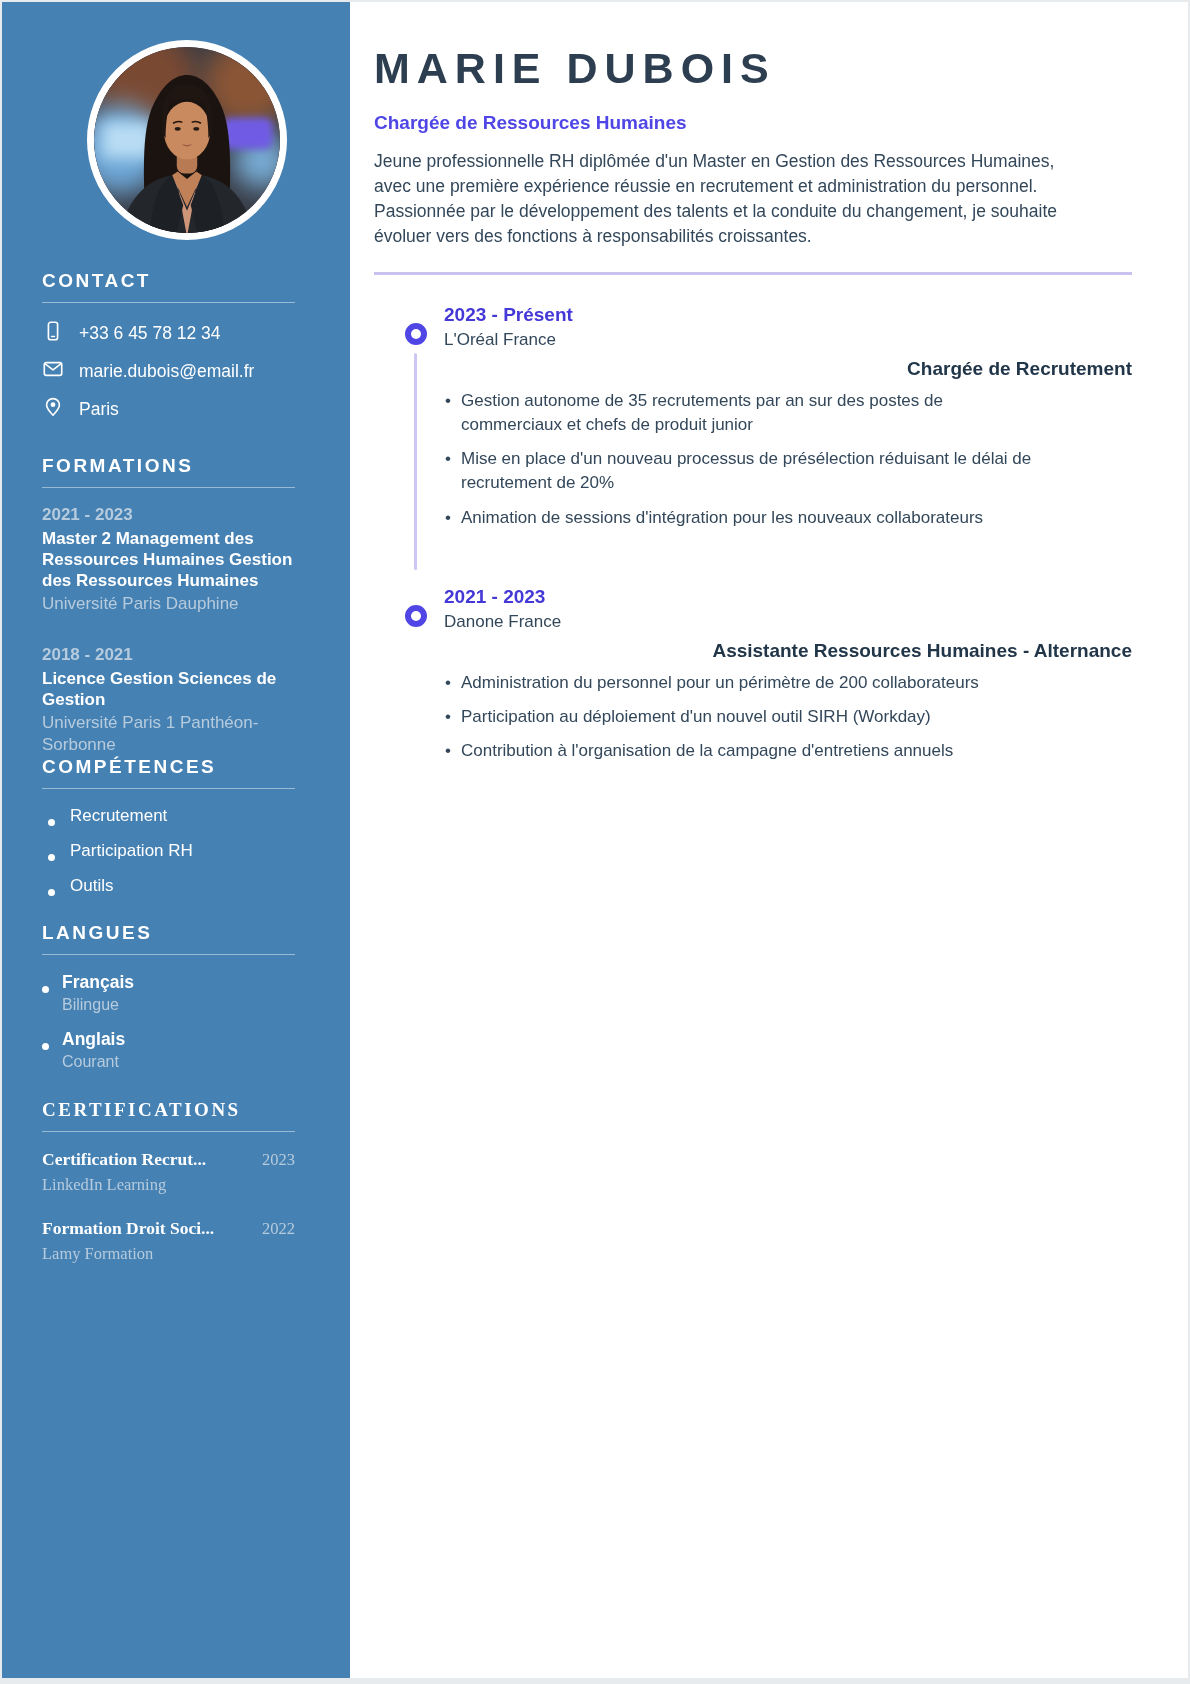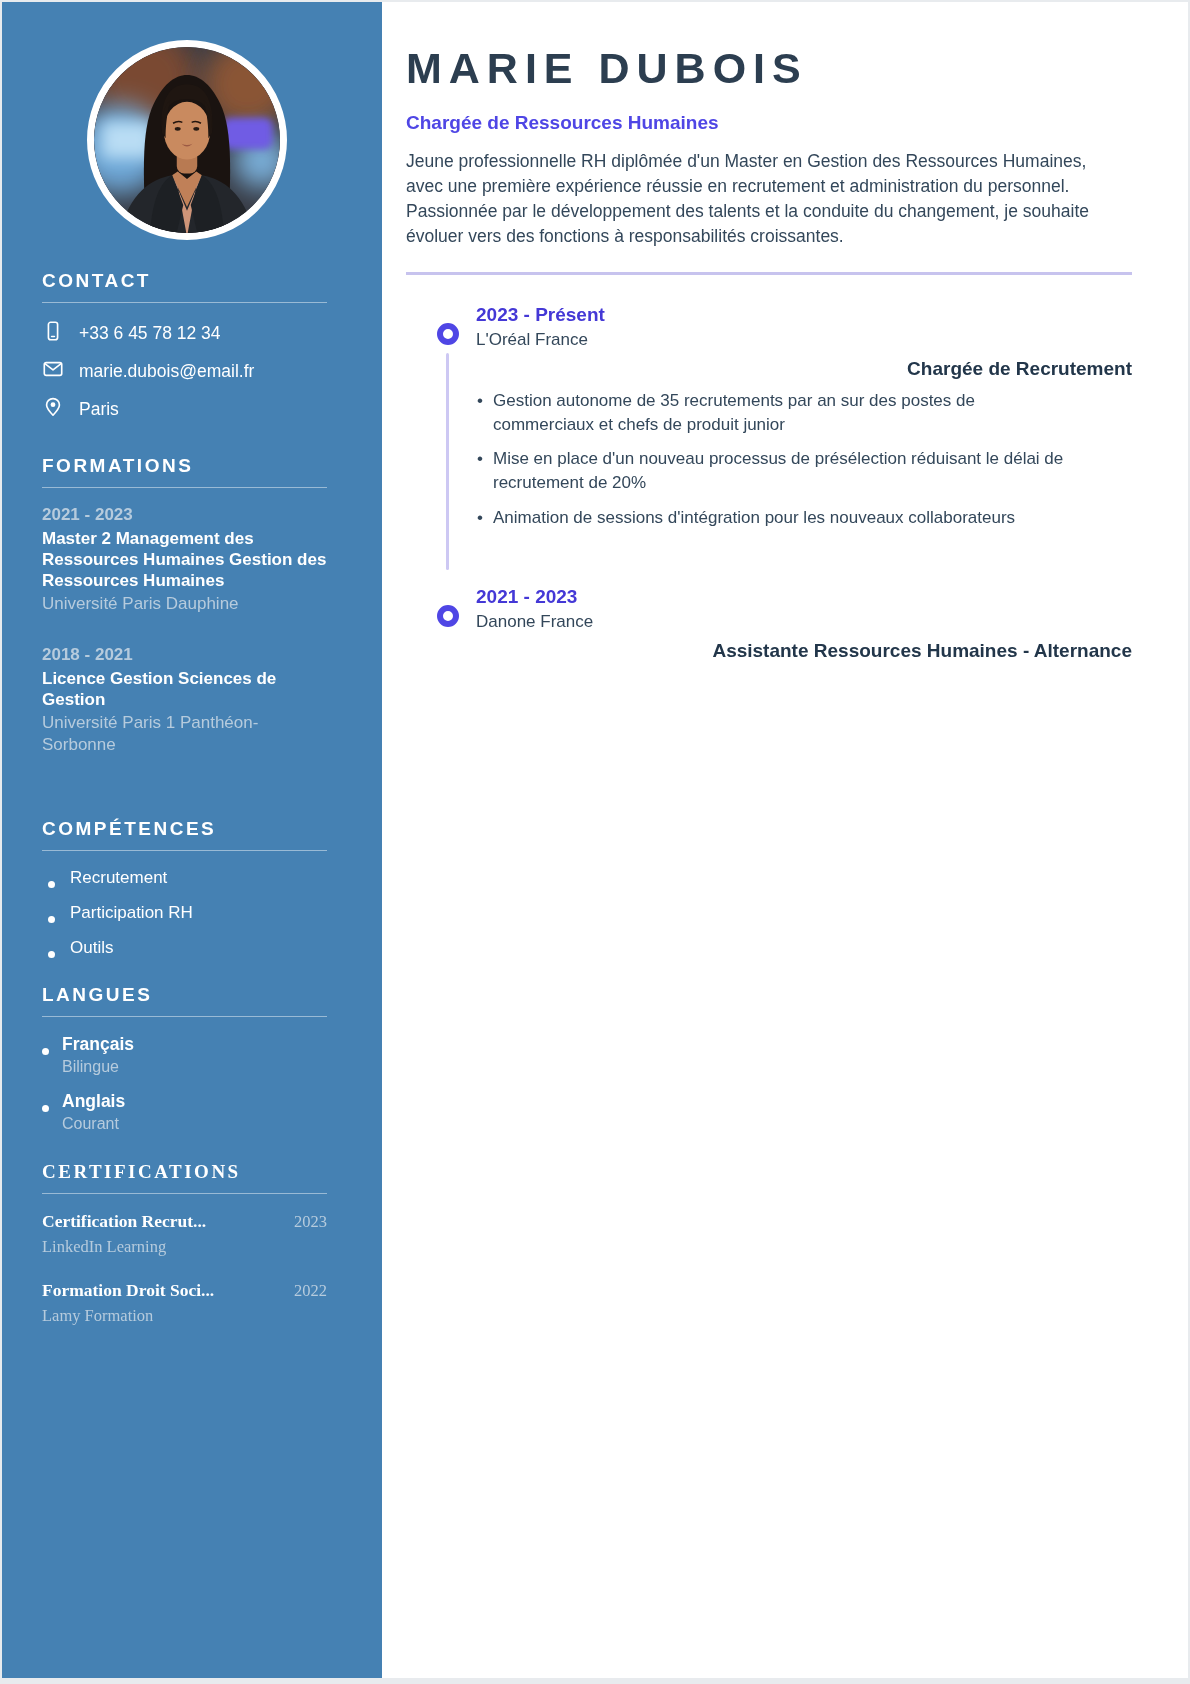--- a/index.html
+++ b/index.html
@@ -12,21 +12,21 @@
   .page {
     width:1186px; height:1676px;
     margin:2px 2px 6px 2px;
     background:#ffffff;
     display:flex;
     overflow:hidden;
   }
 
   
   .sidebar {
-    width:380px; flex-shrink:0; box-sizing:border-box;
+    width:348px; flex-shrink:0; box-sizing:border-box;
     background:#4581b3;
     padding:38px 55px 40px 40px;
     color:#fff;
   }
   .avatar-wrap {
     width:186px; height:186px; border:7px solid #ffffff; border-radius:50%;
     overflow:hidden; margin:0 0 0 45px; background:#3a3f4a;
   }
   .avatar-wrap svg { display:block; }
 
@@ -40,21 +40,21 @@
   .contact-item { display:flex; align-items:center; gap:15px; margin-bottom:11px; font-size:17.5px; }
   .contact-item svg { flex-shrink:0; }
 
   .formations-section { margin-top:32px; }
   .edu { margin-bottom:30px; }
   .edu:last-child { margin-bottom:0; }
   .edu-period { color:#b6cbdd; font-size:17px; font-weight:600; margin-bottom:3px; }
   .edu-degree { color:#ffffff; font-size:17px; font-weight:700; line-height:1.24; margin-bottom:2px; }
   .edu-school { color:#b6cbdd; font-size:17px; line-height:1.28; }
 
-  .competences-section { margin-top:62px; }
+  .competences-section { }
   .skill { display:flex; align-items:flex-end; gap:15px; font-size:17px; font-weight:500; margin-bottom:15px; padding-left:6px; }
   .dot { width:7px; height:7px; border-radius:50%; background:#ffffff; flex-shrink:0; }
 
   .langues-section { margin-top:26px; }
   .lang { margin-bottom:15px; }
   .lang-name-row { display:flex; align-items:flex-end; gap:13px; font-size:17.5px; font-weight:700; }
   .lang-level { color:#b6cbdd; font-size:16px; margin:3px 0 0 20px; }
 
   .certifications-section { margin-top:28px;font-family:Liberation Serif, serif; }
   .cert { margin-bottom:23px; }
@@ -278,17 +278,22 @@
           <li>Animation de sessions d'intégration pour les nouveaux collaborateurs</li>
         </ul>
       </div>
 
       <div class="exp">
         <span class="exp-marker"></span>
 
         <div class="exp-date">2021 - 2023</div>
         <div class="exp-company">Danone France</div>
         <div class="exp-role">Assistante Ressources Humaines - Alternance</div>
+        <ul class="exp-bullets">
+          <li>Administration du personnel pour un périmètre de 200 collaborateurs</li>
+          <li>Participation au déploiement d'un nouvel outil SIRH (Workday)</li>
+          <li>Contribution à l'organisation de la campagne d'entretiens annuels</li>
+        </ul>
       </div>
 
     </div>
   </main>
 </div>
 
 </body></html>

